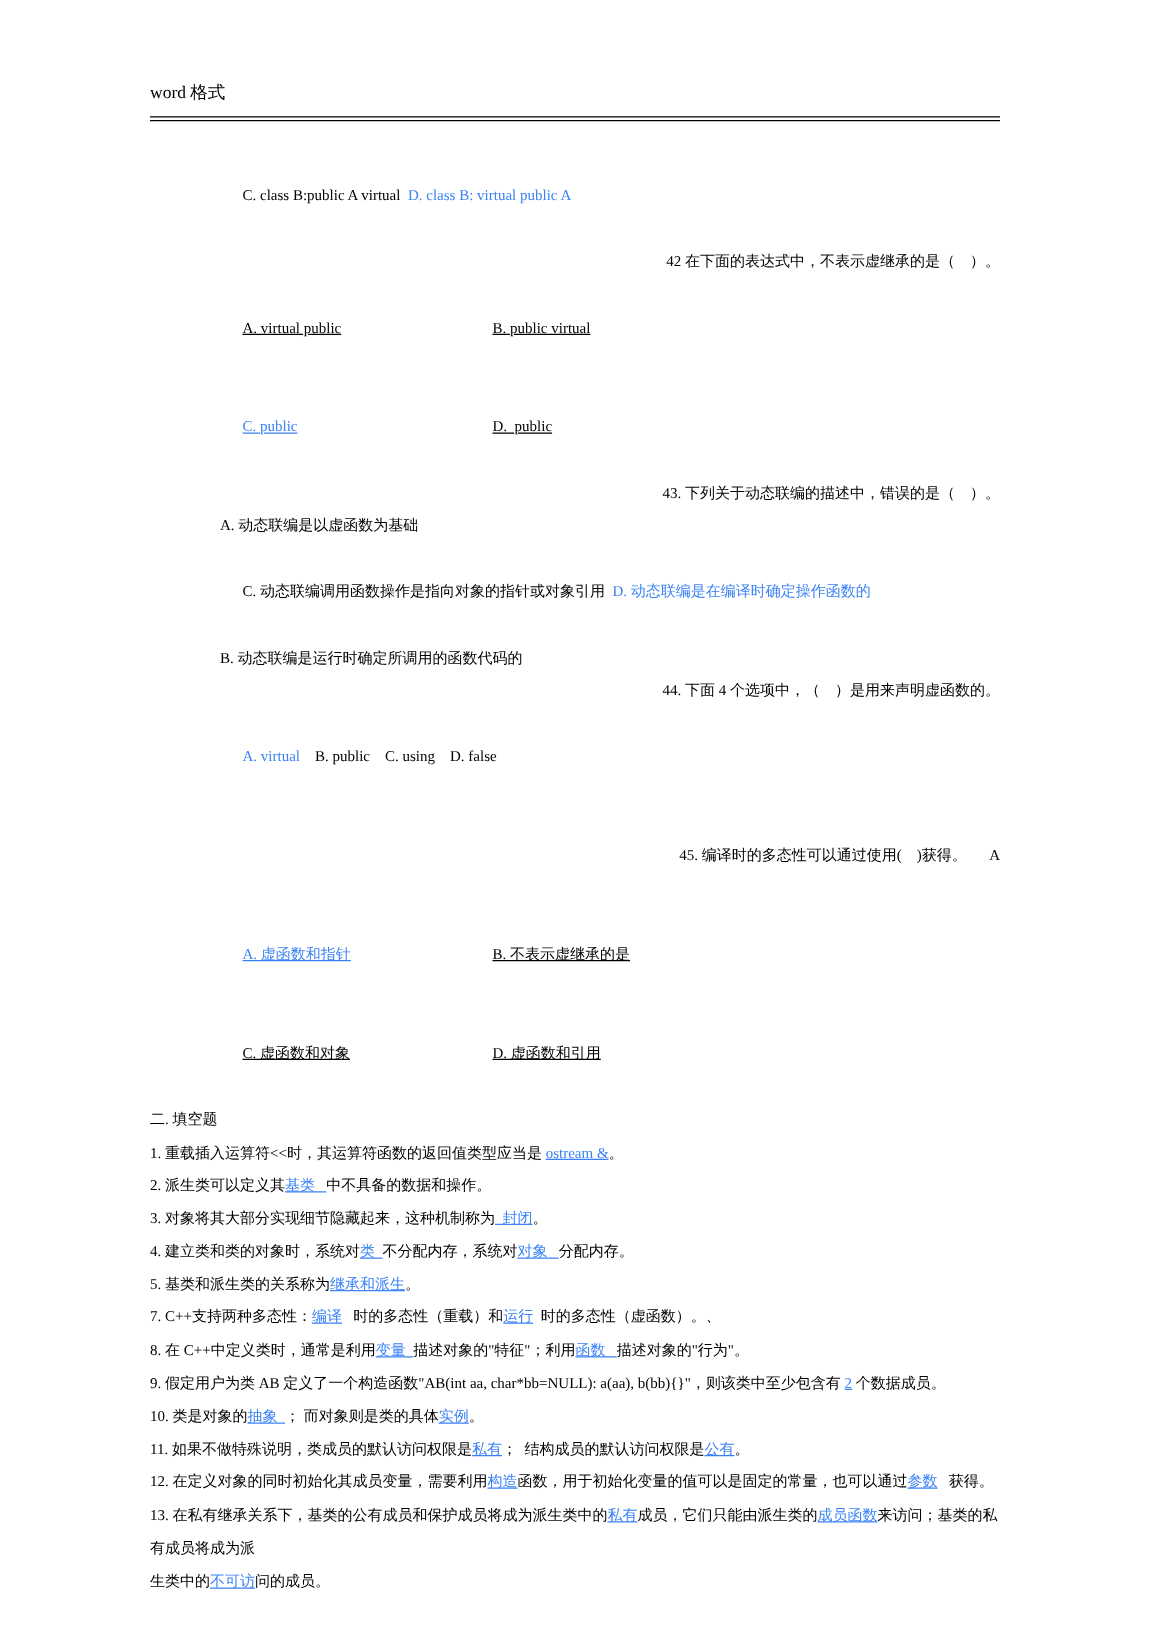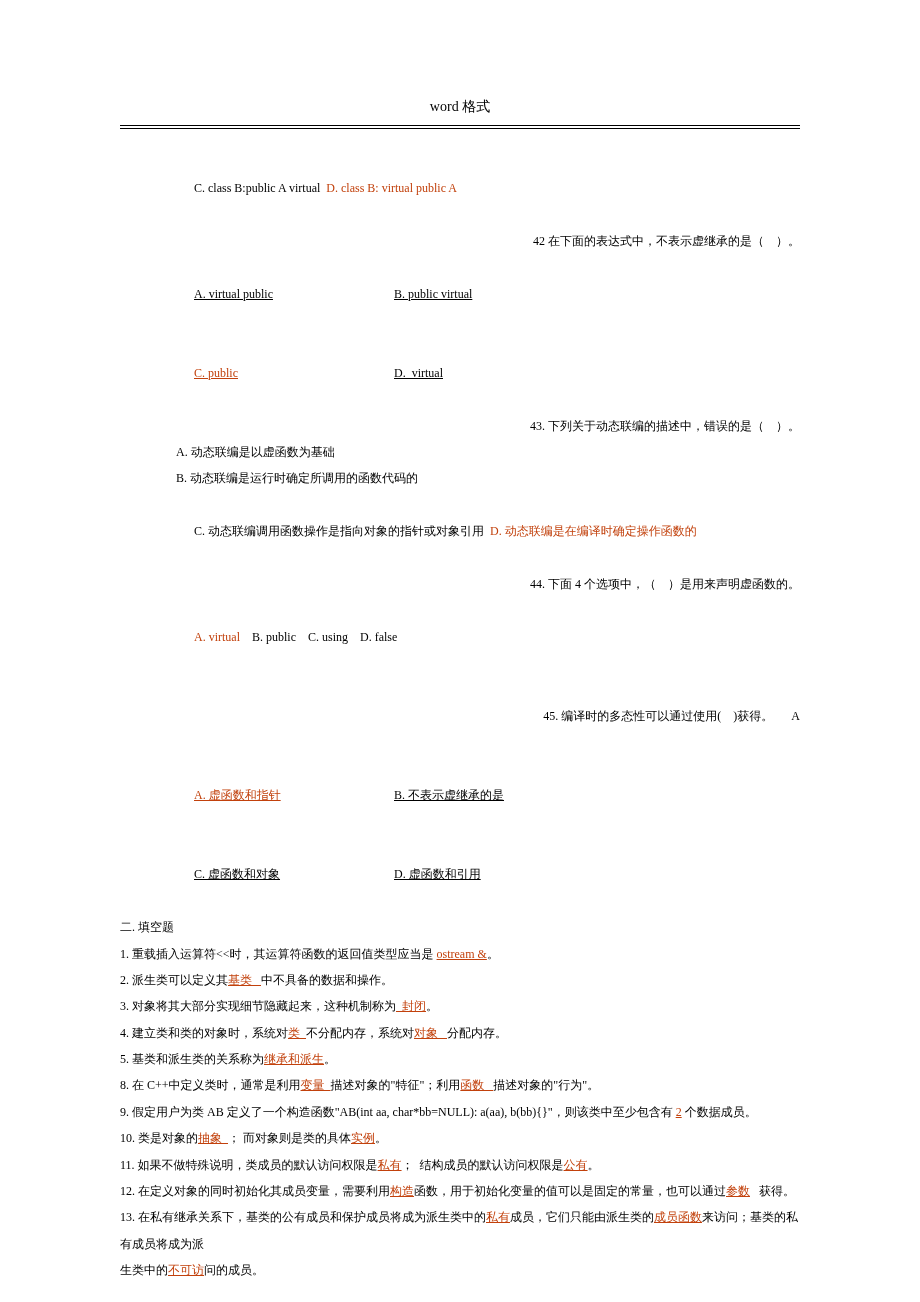--- a/index.html
+++ b/index.html
@@ -12,39 +12,38 @@
     line-height: 2.2;
   }
   .page {
     width: 920px;
     min-height: 1302px;
     box-sizing: border-box;
     padding: 60px 120px 40px 120px;
     position: relative;
   }
   .header-title {
-    text-align: center;
+    text-align: left;
     font-size: 14px;
     padding-bottom: 2px;
-    margin-top: 32px;
   }
   .header-line {
     border-bottom: 1px solid #000;
     margin-bottom: 2px;
   }
   .header-line2 {
     border-bottom: 1px solid #000;
     margin-bottom: 20px;
   }
   .content {
     font-size: 12px;
   }
   .indent1 { padding-left: 28px; text-align: right; }
   .indent2 { padding-left: 56px; }
-  .red { color: #c2410c; }
+  .red { color: #3b82f6; }
   .u { text-decoration: underline; }
   .line { white-space: pre-wrap; }
   .opt-row span { display:inline-block;text-decoration:underline; }
 </style>
 </head>
 <body>
 
 <div class="page">
 
   <div class="header-title">word 格式</div>
@@ -55,29 +54,29 @@
 
     <div class="indent2 line">
       <span>C. class B:public A virtual</span>&nbsp;&nbsp;<span class="red">D. class B: virtual public A</span>
     </div>
 
     <div class="indent1 line">42 在下面的表达式中，不表示虚继承的是（　）。</div>
     <div class="indent2 line opt-row">
       <span style="width:200px">A. virtual public</span><span>B. public virtual</span>
     </div>
     <div class="indent2 line opt-row">
-      <span class="red" style="width:200px">C. public</span><span>D.  virtual</span>
+      <span class="red" style="width:200px">C. public</span><span>D.  public</span>
     </div>
 
     <div class="indent1 line">43. 下列关于动态联编的描述中，错误的是（　）。</div>
     <div class="indent2 line">A. 动态联编是以虚函数为基础</div>
-    <div class="indent2 line">B. 动态联编是运行时确定所调用的函数代码的</div>
     <div class="indent2 line">
       <span>C. 动态联编调用函数操作是指向对象的指针或对象引用</span>&nbsp;&nbsp;<span class="red">D. 动态联编是在编译时确定操作函数的</span>
     </div>
+    <div class="indent2 line">B. 动态联编是运行时确定所调用的函数代码的</div>
 
     <div class="indent1 line">44. 下面 4 个选项中，（　）是用来声明虚函数的。</div>
     <div class="indent2 line">
       <span class="red">A. virtual</span>&nbsp;&nbsp;&nbsp;&nbsp;<span>B. public</span>&nbsp;&nbsp;&nbsp;&nbsp;<span>C. using</span>&nbsp;&nbsp;&nbsp;&nbsp;<span>D. false</span>
     </div>
 
     <div class="indent1 line">
       <span>45. 编译时的多态性可以通过使用(　)获得。</span>&nbsp;&nbsp;&nbsp;&nbsp;&nbsp;&nbsp;<span>A</span>
     </div>
     <div class="indent2 line opt-row">
@@ -93,20 +92,21 @@
 
     <div class="line"><span>2. 派生类可以定义其</span><span class="red u">基类   </span><span>中不具备的数据和操作。</span></div>
 
     <div class="line"><span>3. 对象将其大部分实现细节隐藏起来，这种机制称为</span><span class="red u">  封闭</span><span>。</span></div>
 
     <div class="line"><span>4. 建立类和类的对象时，系统对</span><span class="red u">类  </span><span>不分配内存，系统对</span><span class="red u">对象   </span><span>分配内存。</span></div>
 
     <div class="line"><span>5. 基类和派生类的关系称为</span><span class="red u">继承和派生</span><span>。</span></div>
 
 
+    <div class="line"><span>7. C++支持两种多态性：</span><span class="red u">编译</span><span>   时的多态性（重载）和</span><span class="red u">运行</span><span>  时的多态性（虚函数）。、</span></div>
 
     <div class="line"><span>8. 在 C++中定义类时，通常是利用</span><span class="red u">变量  </span><span>描述对象的"特征"；利用</span><span class="red u">函数   </span><span>描述对象的"行为"。</span></div>
 
     <div class="line"><span>9. 假定用户为类 AB 定义了一个构造函数"AB(int aa, char*bb=NULL): a(aa), b(bb){}"，则该类中至少包含有 </span><span class="red u">2</span><span> 个数据成员。</span></div>
 
     <div class="line"><span>10. 类是对象的</span><span class="red u">抽象  </span><span>； 而对象则是类的具体</span><span class="red u">实例</span><span>。</span></div>
 
     <div class="line"><span>11. 如果不做特殊说明，类成员的默认访问权限是</span><span class="red u">私有</span><span>；  结构成员的默认访问权限是</span><span class="red u">公有</span><span>。</span></div>
 
     <div class="line"><span>12. 在定义对象的同时初始化其成员变量，需要利用</span><span class="red u">构造</span><span>函数，用于初始化变量的值可以是固定的常量，也可以通过</span><span class="red u">参数</span><span>   获得。</span></div>

